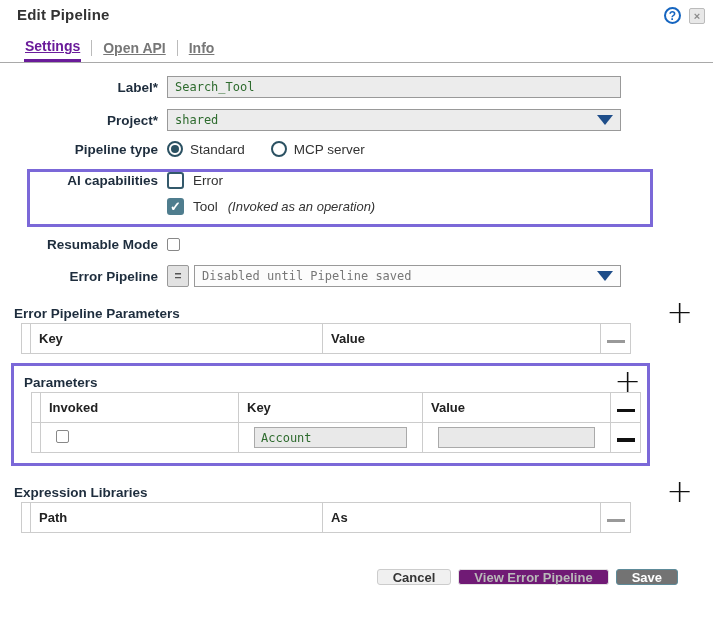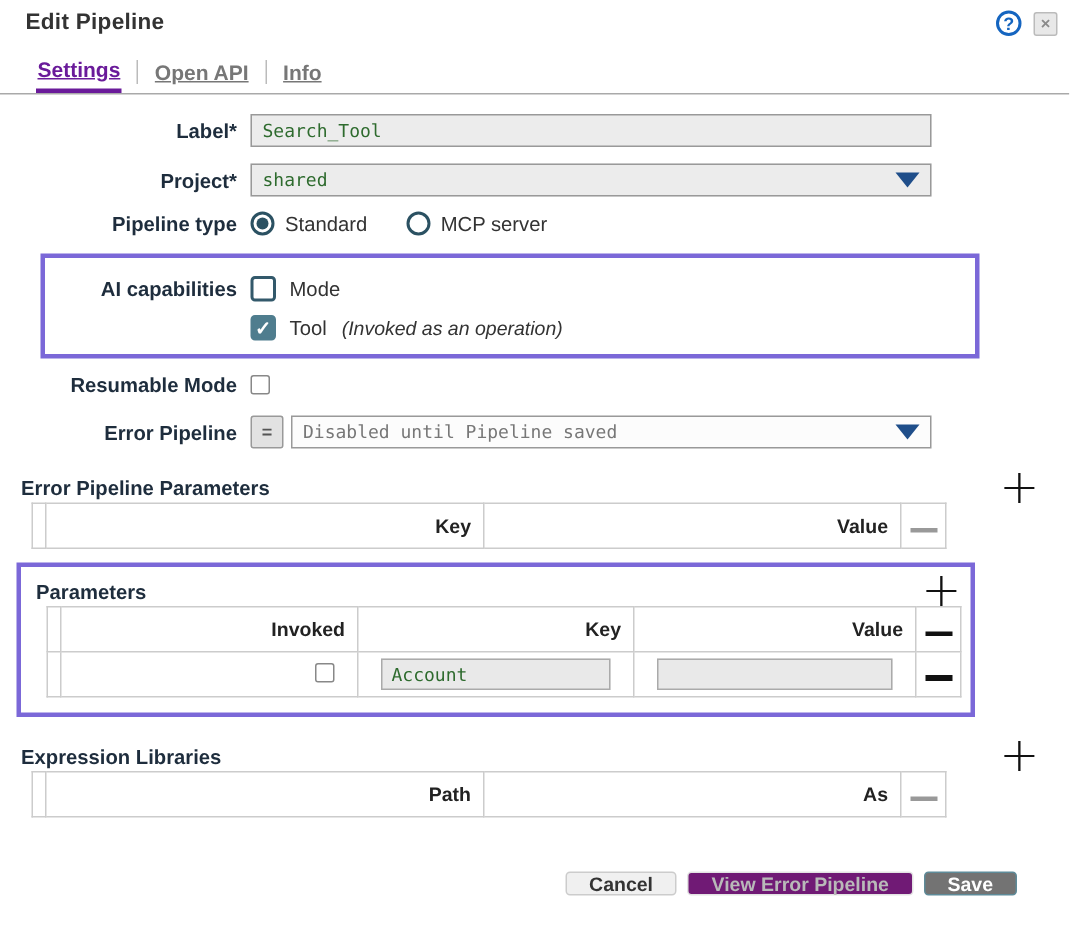--- a/index.html
+++ b/index.html
@@ -30,21 +30,21 @@
 
   .tfield { width:454px; height:22px; background:#ececec; border:1px solid #999;
             font-family:"DejaVu Sans Mono", monospace; font-size:12px; color:#2e6b2e; padding:0 7px; display:flex; align-items:center; }
   .select { justify-content:space-between; cursor:pointer; }
   .arrow { width:0; height:0; border-left:8px solid transparent; border-right:8px solid transparent; border-top:10px solid #1f4e8a; }
 
   .radio { width:16px; height:16px; border:2px solid #2b5162; border-radius:50%; display:inline-flex; align-items:center; justify-content:center; margin-right:7px; cursor:pointer; background:#fff; }
   .radio .dot { width:8px; height:8px; border-radius:50%; background:#2b5162; }
   .rlabel { font-size:13.5px; color:#333; margin-right:26px; }
 
-  .hl-box1 { border:3px solid #7b68d8; margin:12px 0 10px 13px; width:626px; padding:12px 0 9px; }
+  .hl-box1 { border:3px solid #7b68d8; margin:12px 0 10px 13px; width:626px; padding:0 0 9px; }
   .hl-box1 .row { align-items:center; }
   .hl-box1 .lbl { width:137px; }
   .cb { width:17px; height:17px; border:2px solid #33596b; border-radius:3px; background:#fff; margin-right:9px; flex-shrink:0; cursor:pointer; }
   .cb.checked { background:#4f7d8e; border-color:#4f7d8e; color:#fff; font-size:13px; font-weight:bold; display:flex; align-items:center; justify-content:center; }
   .cb-label { font-size:13.5px; color:#333; margin-right:10px; }
   .cb-hint { font-size:13px; font-style:italic; color:#333; }
   .cap-row2 { margin-top:9px; }
 
   .cb-sm { width:13px; height:13px; border:1px solid #888; border-radius:2px; background:#fff; cursor:pointer; }
 
@@ -52,21 +52,21 @@
   .eq-btn { width:22px; height:22px; background:#e2e2e2; border:1px solid #999; border-radius:2px; color:#555;
             font-size:12px; font-weight:bold; display:flex; align-items:center; justify-content:center; margin-right:5px; cursor:pointer; }
   .ep-select { width:427px; background:#fcfcfc; color:#777; }
 
   
   .sec-head { display:flex; justify-content:space-between; align-items:flex-end; margin-top:14px; }
   .sec-title { font-size:13.5px; font-weight:bold; color:#1e2d3d; padding-bottom:2px; }
   .plus { font-size:32px; font-weight:200; line-height:22px; color:#111; margin-right:6px; cursor:pointer; font-family:"DejaVu Sans", sans-serif; }
 
   table.grid { border-collapse:collapse; margin-left:7px; width:609px; table-layout:fixed; }
-  table.grid td, table.grid th { border:1px solid #ccc; font-size:13px; text-align:right; }
+  table.grid td, table.grid th { border:1px solid #ccc; font-size:13px; text-align:left; }
   table.grid th { font-weight:bold; color:#222; padding:7px 8px; }
   table.grid td { padding:4px 15px; height:30px; }
   .minus-cell { text-align:center !important; vertical-align:middle; padding:0 !important; }
   .minus { display:inline-block; width:18px; height:3px; background:#111; cursor:pointer; }
   .minus.gray { background:#999; }
   .minus.thick { height:4px; }
 
   .hl-box2 { border:3px solid #7b68d8; margin-left:-3px; width:639px; padding:1px 0 10px 10px; margin-top:9px; }
   .hl-box2 .sec-head { margin-top:3px; }
   .hl-box2 table.grid { margin-left:7px; }
@@ -132,21 +132,21 @@
         <span class="radio"></span>
         <span class="rlabel">MCP server</span>
       </div>
     </div>
 
     <div class="hl-box1">
       <div class="row">
         <div class="lbl">AI capabilities</div>
         <div class="ctl">
           <span class="cb"></span>
-          <span class="cb-label">Mode</span>
+          <span class="cb-label">Error</span>
         </div>
       </div>
       <div class="row cap-row2">
         <div class="lbl"></div>
         <div class="ctl">
           <span class="cb checked">✓</span>
           <span class="cb-label">Tool</span>
           <span class="cb-hint">(Invoked as an operation)</span>
         </div>
       </div>

